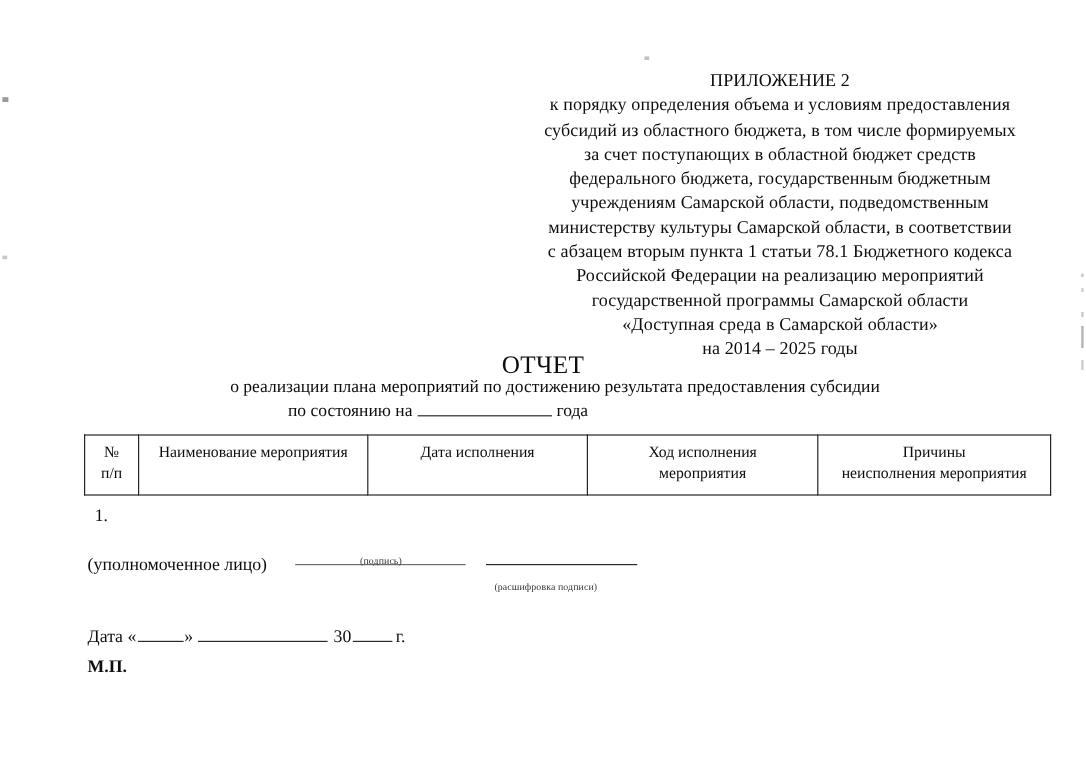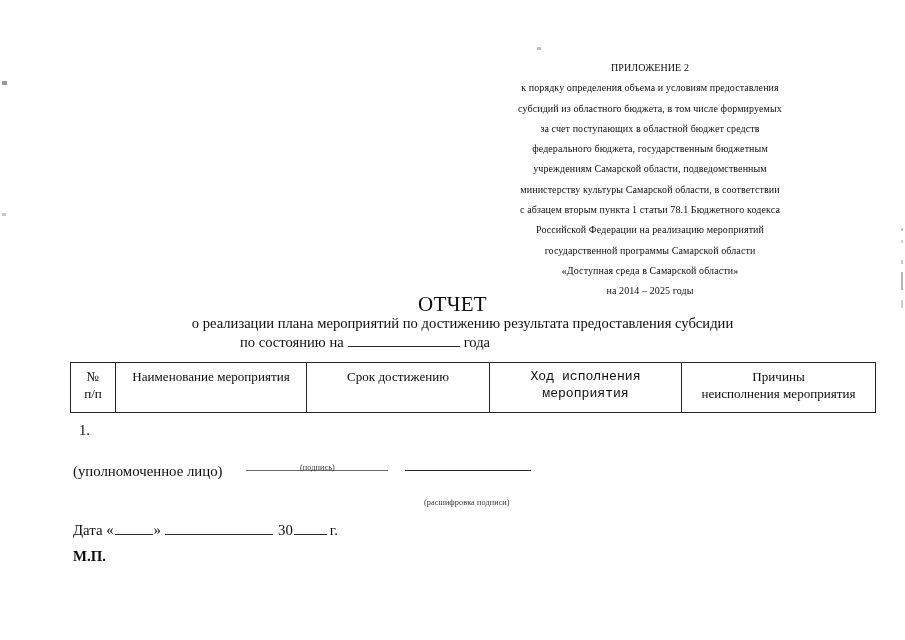--- a/index.html
+++ b/index.html
@@ -46,21 +46,21 @@
     opacity: .85;
   }
 
   
   .annex-block {
     position: absolute;
     left: 425px;
     top: 58px;
     width: 450px;
     text-align: center;
-    font-size: 10px;
+    font-size: 15px;
     line-height: 20.3px;
     letter-spacing: .1px;
   }
   .annex-title {
     display: block;
   }
 
   
   .doc-title {
     position: absolute;
@@ -110,21 +110,21 @@
     border: 1px solid #262626;
     text-align: center;
     vertical-align: top;
     padding: 6px 4px 0 4px;
     height: 43px;
     line-height: 16.5px;
   }
   .col-num   { width: 36px; }
   .col-name  { width: 182px; font-family: Liberation Serif, serif; }
   .col-term  { width: 174px; }
-  .col-prog  { width: 183px; font-family: Liberation Mono, monospace; }
+  .col-prog  { width: 183px; }
   .col-cause { width: 185px; }
 
   .hdr-num {
     padding-top: 5px;
     line-height: 17px;
   }
 
   
   .row-number {
     position: absolute;
@@ -148,21 +148,21 @@
   }
   .sig-line-1 { left: 246px; top: 470px; width: 142px; border-bottom-color: #6a6a6a; }
   .sig-line-2 { left: 405px; top: 470px; width: 126px; border-bottom-color: #2a2a2a; }
   .sig-caption {
     position: absolute;
     font-size: 8.2px;
     color: #333333;
     letter-spacing: .1px;
   }
   .cap-1 { left: 300px; top: 463px; }
-  .cap-2 { left: 424px; top: 485px; margin-top: 13px; }
+  .cap-2 { left: 412px; top: 485px; }
 
   
   .date-row {
     position: absolute;
     left: 73px;
     top: 521px;
     font-size: 14.8px;
     white-space: nowrap;
   }
   .fill-day   { width: 38px; height: 13px; margin: 0 1px; }
@@ -209,21 +209,21 @@
   </div>
 
   <table class="report-table">
     <tbody>
       <tr>
         <td class="col-num hdr-num">
           <div>№</div>
           <div>п/п</div>
         </td>
         <td class="col-name">Наименование мероприятия</td>
-        <td class="col-term">Срок достижению</td>
+        <td class="col-term">Дата исполнения</td>
         <td class="col-prog">
           <div>Ход исполнения</div>
           <div>мероприятия</div>
         </td>
         <td class="col-cause">
           <div>Причины</div>
           <div>неисполнения мероприятия</div>
         </td>
       </tr>
     </tbody>

